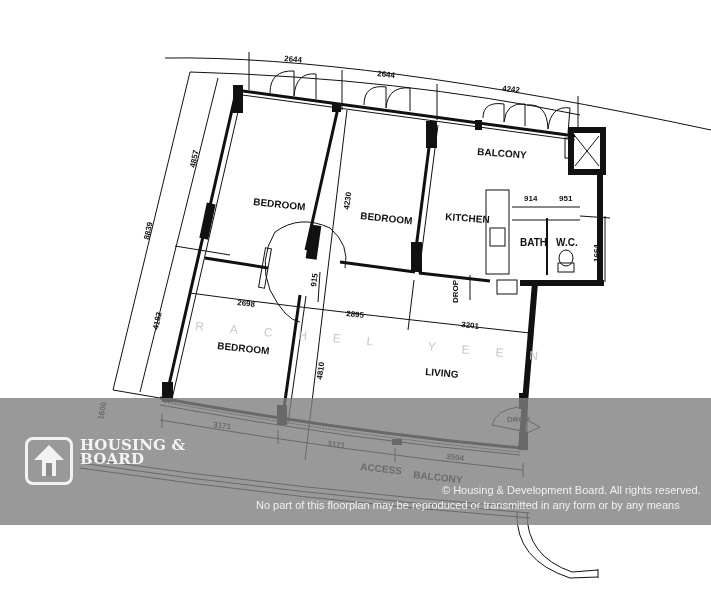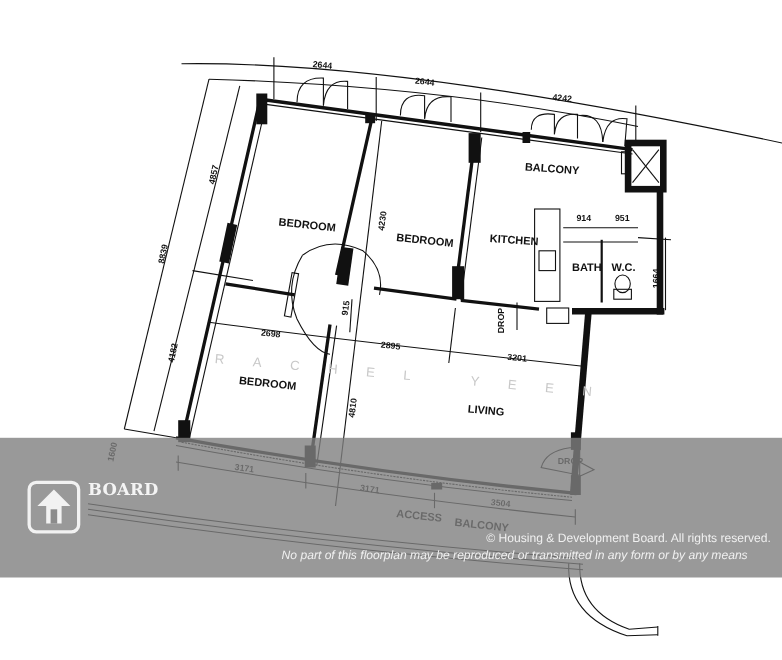--- a/index.html
+++ b/index.html
@@ -4,21 +4,21 @@
   <style>
     html, body { margin: 0; padding: 0; background: #ffffff; }
     body { width: 711px; height: 600px; position: relative; overflow: hidden; font-family: "Liberation Sans", sans-serif; }
     #plan { position: absolute; left: 0; top: 0; width: 711px; height: 600px; }
     .band { position: absolute; left: 0; top: 398px; width: 711px; height: 127px; background: rgba(128,128,128,0.80); }
     .logo { position: absolute; left: 25px; top: 437px; width: 48px; height: 48px; border: 3px solid #f2f2f2; border-radius: 8px; box-sizing: border-box; }
     .logo svg { position: absolute; left: 4px; top: 3px; }
     .brand { position: absolute; left: 80px; top: 438px; color: #f4f4f4; font-family: "DejaVu Serif", serif; font-weight: bold; font-size: 15px; line-height: 14px; letter-spacing: 0.2px; }
     .brand div { white-space: nowrap; }
     .copy { position: absolute; left: 442px; top: 484px; color: #f0f0f0; font-size: 11px; white-space: nowrap; text-align: center; }
-    .notice { position: absolute; left: 256px; top: 499px; color: #f0f0f0; font-size: 11px; white-space: nowrap; font-style: italic; }
+    .notice { position: absolute; left: 256px; top: 499px; color: #f0f0f0; font-size: 11px; white-space: nowrap; }
     .lbl { font-family: "Liberation Sans", sans-serif; font-weight: bold; font-size: 10px; fill: #111; }
     .dim { font-family: "Liberation Sans", sans-serif; font-weight: bold; font-size: 8px; fill: #111; }
     .wm { font-family: "Liberation Sans", sans-serif; font-size: 12px; fill: #c8c8c8; letter-spacing: 26px; }
   </style>
 </head>
 <body>
 
 <svg id="plan" viewBox="0 0 711 600" xmlns="http://www.w3.org/2000/svg">
   <g stroke="#111" fill="none" stroke-width="1">
 
@@ -166,17 +166,18 @@
 <div class="band"></div>
 
 <div class="logo">
   <svg width="34" height="36" viewBox="0 0 34 36">
     <path d="M17 2 L32 17 L24 17 L24 33 L10 33 L10 17 L2 17 Z" fill="#f2f2f2"></path>
     <rect x="14" y="20" width="6" height="13" fill="#8c8c8c"></rect>
   </svg>
 </div>
 
 <div class="brand">
+  <div>HOUSING &amp;</div>
   <div>BOARD</div>
 </div>
 
 <div class="copy">© Housing &amp; Development Board. All rights reserved.</div>
 <div class="notice">No part of this floorplan may be reproduced or transmitted in any form or by any means</div>
 
 </body></html>

